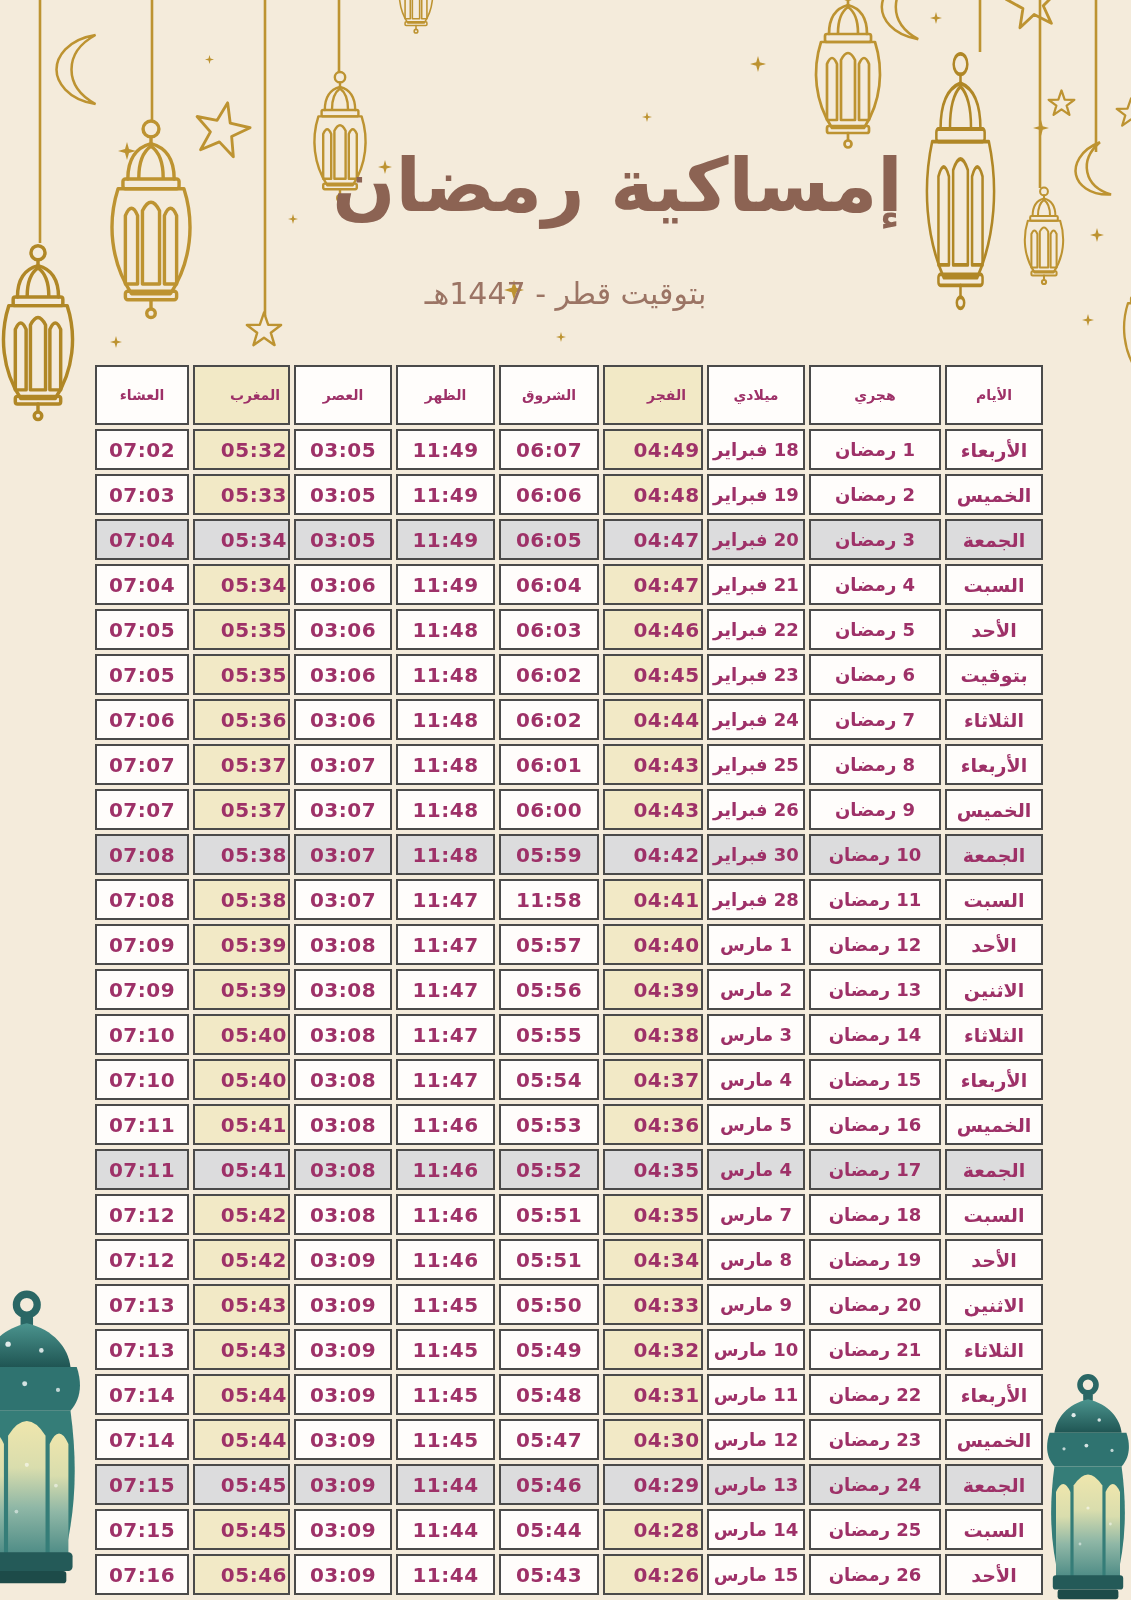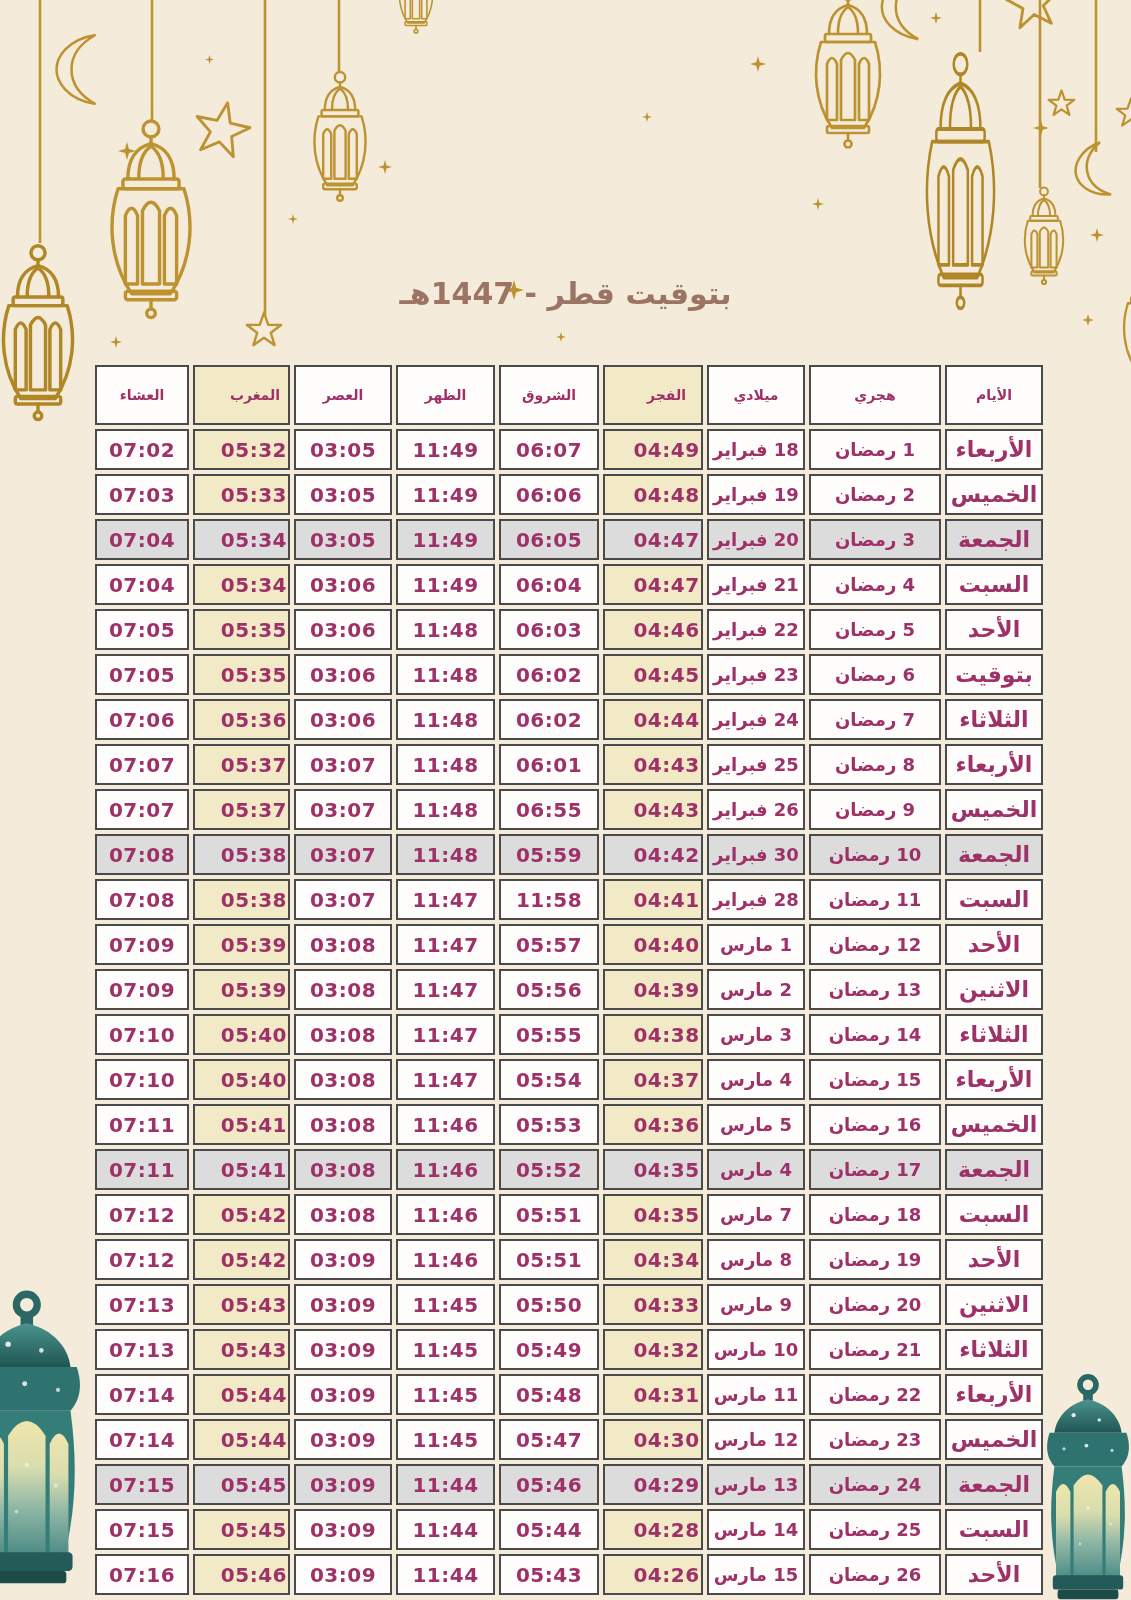--- a/index.html
+++ b/index.html
@@ -9,38 +9,38 @@
     font-family:"DejaVu Sans",sans-serif;
   }
   .deco-layer{position:absolute; inset:0; width:1131px; height:1600px; pointer-events:none;}
   .page-title{
     position:absolute; top:142px; left:104px; right:0;
     text-align:center; font-size:74px; font-weight:bold;
     color:var(--title_brown,#8c6353); direction:rtl;
   }
   .page-subtitle{
     position:absolute; top:276px; left:0; right:0;
-    text-align:center; font-size:30px; font-weight:bold;
+    text-align:center; font-size:30px; font-weight:normal;
     color:var(--subtitle_brown,#9b7464); direction:rtl;
   }
   table.times-table{
     position:absolute; top:361px; right:84px; width:956px;
     border-collapse:separate; border-spacing:4px;
     table-layout:fixed; direction:rtl;
   }
   .times-table th, .times-table td{
     border:2px solid var(--border_dark,#4a4a4a);
     background:var(--cell_white,#fffdfb);
     color:var(--text_maroon,#9e3168);
     font-weight:bold; text-align:center; vertical-align:middle;
     overflow:hidden; white-space:nowrap;
   }
   .times-table th{height:54px; font-size:14px;}
   .times-table td{height:35px; font-size:20px; letter-spacing:.5px;}
-  .times-table td[data-name="day-cell"]{font-size:22px; letter-spacing:0;}
+  .times-table td[data-name="day-cell"]{font-size:19px; letter-spacing:0;}
   .times-table td[data-name="hijri-cell"],
   .times-table td[data-name="greg-cell"]{font-size:18px; letter-spacing:0;}
   .times-table th.hl, .times-table td.hl{background:var(--highlight_yellow,#f2e9c6);padding-left:28px;}
   .times-table tr.friday td{background:var(--friday_gray,#dcdcdd);}
 </style>
 </head>
 <body>
 
 <div class="page" data-name="imsakiya-poster">
 
@@ -146,20 +146,21 @@
       <use href="#spark" transform="translate(205,55) scale(0.45)"></use>
       <use href="#spark" transform="translate(1033,120) scale(0.8)"></use>
       <use href="#spark" transform="translate(1090,228) scale(0.7)"></use>
       <use href="#spark" transform="translate(1082,314) scale(0.6)"></use>
     </g>
 
     <use href="#lantern-teal" transform="translate(-46,1288) scale(1.04)" data-name="watercolor-teal-lantern-icon"></use>
     <use href="#lantern-teal" transform="translate(1032,1372) scale(0.80)" data-name="watercolor-teal-lantern-icon"></use>
   </svg>
 
+  <div class="page-title" data-name="page-title">إمساكية رمضان</div>
   <div class="page-subtitle" data-name="page-subtitle">بتوقيت قطر - 1447هـ</div>
 
   <table class="times-table" data-name="prayer-times-table">
     <colgroup>
       <col style="width:98px">
         <col style="width:132px">
         <col style="width:98px">
       <col style="width:100px">
         <col style="width:100px">
         <col style="width:99px">
@@ -267,21 +268,21 @@
           <td data-name="dhuhr-cell">11:48</td>
           <td data-name="asr-cell">03:07</td>
           <td data-name="maghrib-cell" class="hl">05:37</td>
           <td data-name="isha-cell">07:07</td>
         </tr>
         <tr data-name="table-row">
           <td data-name="day-cell">الخميس</td>
           <td data-name="hijri-cell">9 رمضان</td>
           <td data-name="greg-cell">26 فبراير</td>
           <td data-name="fajr-cell" class="hl">04:43</td>
-          <td data-name="shuruq-cell">06:55</td>
+          <td data-name="shuruq-cell">06:00</td>
           <td data-name="dhuhr-cell">11:48</td>
           <td data-name="asr-cell">03:07</td>
           <td data-name="maghrib-cell" class="hl">05:37</td>
           <td data-name="isha-cell">07:07</td>
         </tr>
         <tr data-name="table-row" class="friday">
           <td data-name="day-cell">الجمعة</td>
           <td data-name="hijri-cell">10 رمضان</td>
           <td data-name="greg-cell">30 فبراير</td>
           <td data-name="fajr-cell" class="hl">04:42</td>

